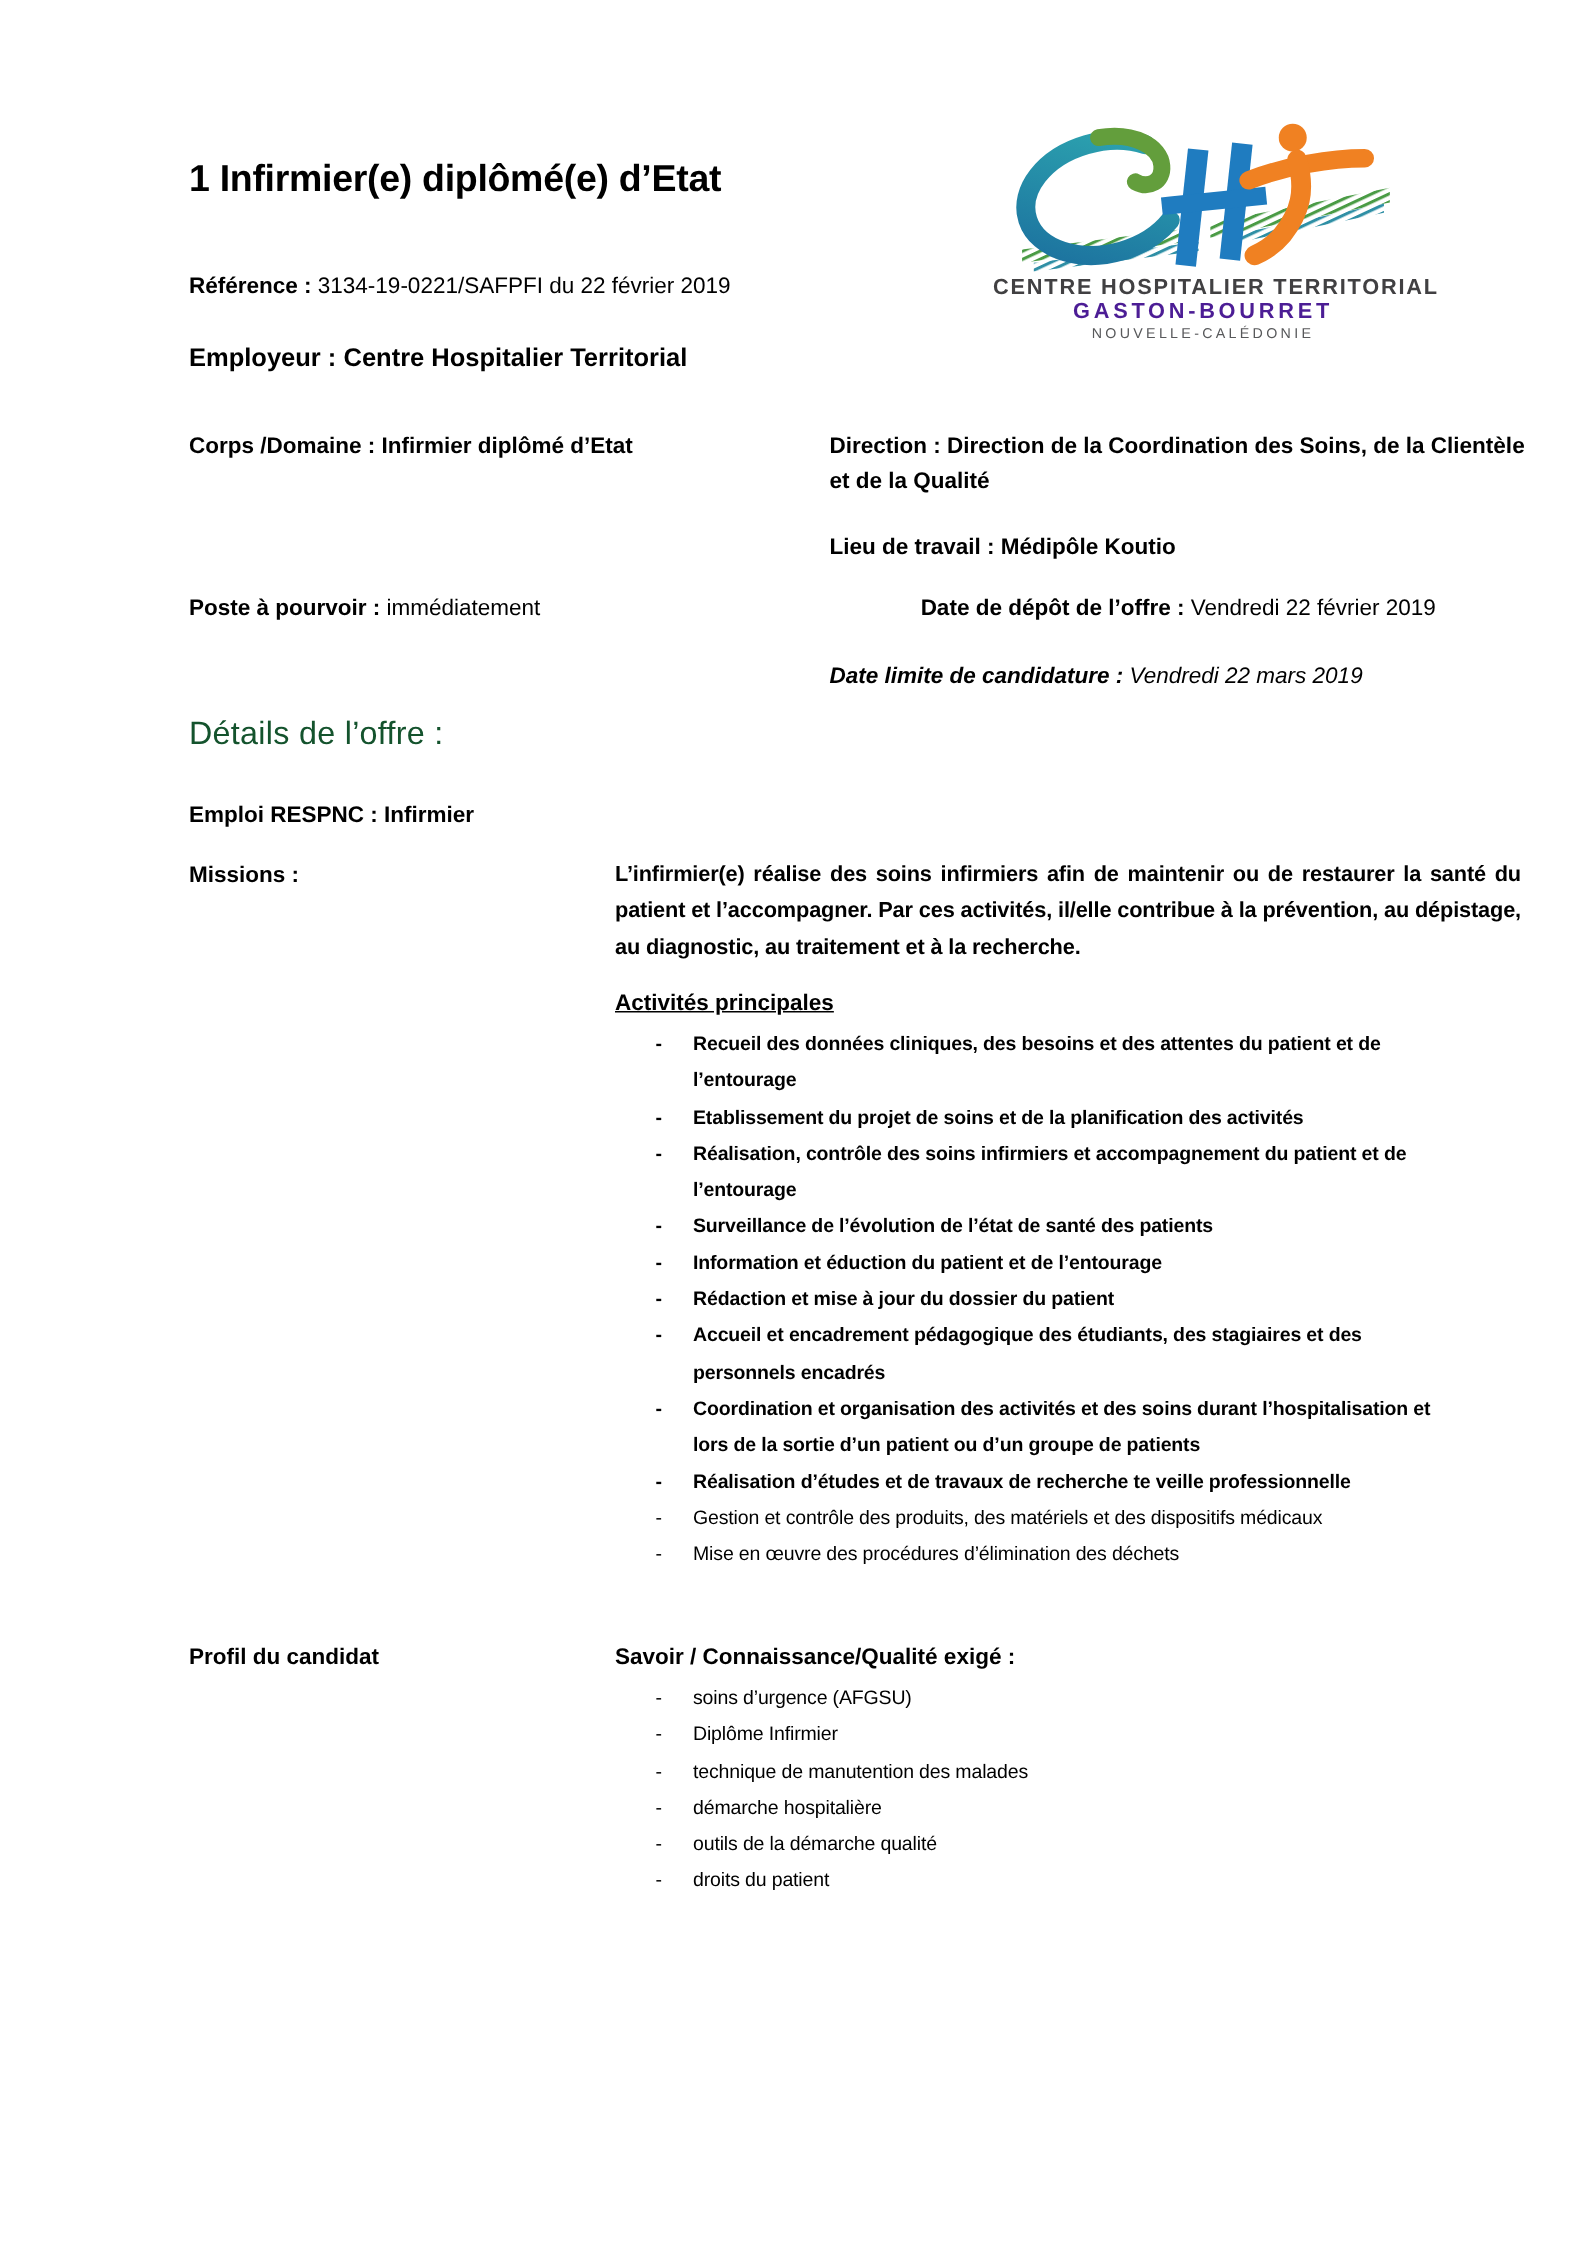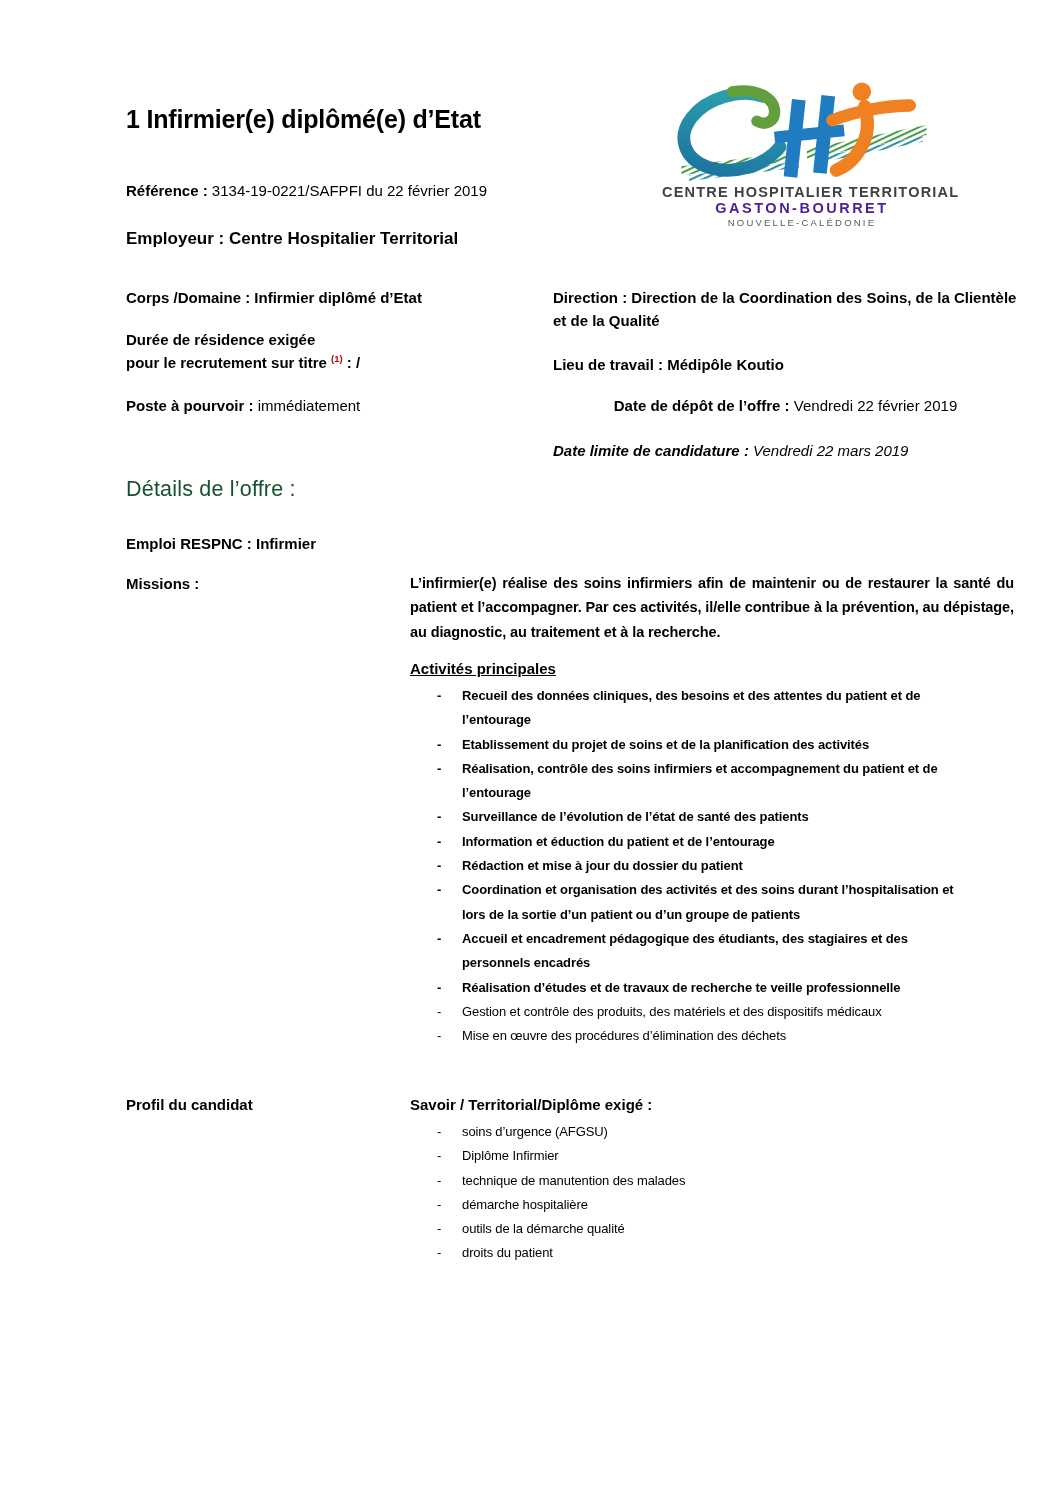--- a/index.html
+++ b/index.html
@@ -147,24 +147,20 @@
     <div class="logo-line2">GASTON-BOURRET</div>
     <div class="logo-line3">NOUVELLE-CALÉDONIE</div>
   </div>
 
   <p class="abs ref-line"><span class="b">Référence :</span><span class="n"> 3134-19-0221/SAFPFI du 22 février 2019</span></p>
 
   <p class="abs employer-line"><span>Employeur :</span><span> Centre Hospitalier Territorial</span></p>
 
   <p class="abs fs15 field-corps"><span class="b">Corps /Domaine :</span><span class="b"> Infirmier diplômé d’Etat</span></p>
 
-  <p class="abs fs15 field-duree">
-    <span>Durée de résidence exigée</span><br>
-    <span>pour le recrutement sur titre </span><span class="sup-red">(1)</span><span> : /</span>
-  </p>
 
   <p class="abs fs15 field-poste"><span class="b">Poste à pourvoir :</span><span class="n"> immédiatement</span></p>
 
   <p class="abs fs15 field-direction"><span>Direction :</span><span> Direction de la Coordination des Soins, de la Clientèle et de la Qualité</span></p>
 
   <p class="abs fs15 field-lieu"><span>Lieu de travail :</span><span> Médipôle Koutio</span></p>
 
   <p class="abs fs15 field-depot"><span class="b">Date de dépôt de l’offre :</span><span class="n"> Vendredi 22 février 2019</span></p>
 
   <p class="abs fs15 field-limite"><span class="b">Date limite de candidature :</span><span class="n"> Vendredi 22 mars 2019</span></p>
@@ -178,29 +174,29 @@
 
   <p class="abs activities-title">Activités principales</p>
 
   <ul class="abs dash-list activities-list">
     <li class="wbold">Recueil des données cliniques, des besoins et des attentes du patient et de l’entourage</li>
     <li class="wbold">Etablissement du projet de soins et de la planification des activités</li>
     <li class="wbold">Réalisation, contrôle des soins infirmiers et accompagnement du patient et de l’entourage</li>
     <li class="wbold">Surveillance de l’évolution de l’état de santé des patients</li>
     <li class="wbold">Information et éduction du patient et de l’entourage</li>
     <li class="wbold">Rédaction et mise à jour du dossier du patient</li>
+    <li class="wbold">Accueil et encadrement pédagogique des étudiants, des stagiaires et des personnels encadrés</li>
     <li class="wbold">Coordination et organisation des activités et des soins durant l’hospitalisation et lors de la sortie d’un patient ou d’un groupe de patients</li>
-    <li class="wbold">Accueil et encadrement pédagogique des étudiants, des stagiaires et des personnels encadrés</li>
     <li class="wbold">Réalisation d’études et de travaux de recherche te veille professionnelle</li>
     <li class="wreg just">Gestion et contrôle des produits, des matériels et des dispositifs médicaux</li>
     <li class="wreg">Mise en œuvre des procédures d’élimination des déchets</li>
   </ul>
 
   <p class="abs profile-label">Profil du candidat</p>
-  <p class="abs savoir-title">Savoir / Territorial/Diplôme exigé :</p>
+  <p class="abs savoir-title">Savoir / Connaissance/Qualité exigé :</p>
 
   <ul class="abs dash-list profile-list">
     <li>soins d’urgence (AFGSU)</li>
     <li>Diplôme Infirmier</li>
     <li>technique de manutention des malades</li>
     <li>démarche hospitalière</li>
     <li>outils de la démarche qualité</li>
     <li>droits du patient</li>
   </ul>
 

